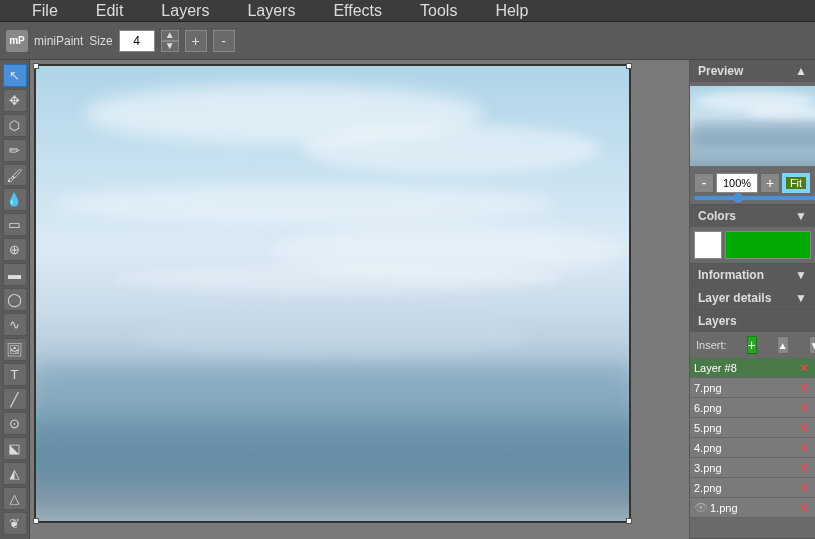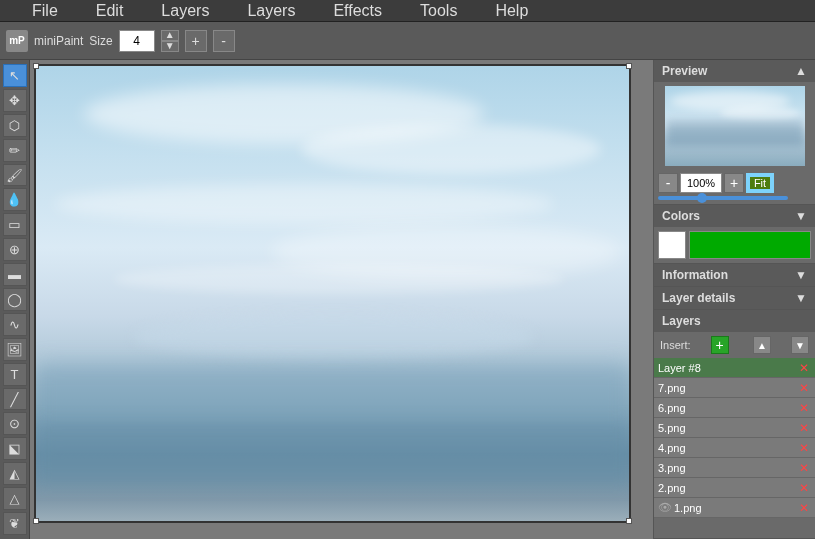--- a/index.html
+++ b/index.html
@@ -42,21 +42,21 @@
     .cloud7 { position: absolute; bottom: 80px; left: 0; width: 597px; height: 80px; background: rgba(120,160,185,0.5); border-radius: 10px; filter: blur(10px); }
     .cloud8 { position: absolute; bottom: 40px; left: 0; width: 597px; height: 60px; background: rgba(100,140,165,0.6); filter: blur(8px); }
     .canvas-border { position: absolute; top: 0; left: 0; width: 597px; height: 459px; border: 2px solid #333; pointer-events: none; }
     .corner-dot { position: absolute; width: 6px; height: 6px; background: #fff; border: 1px solid #555; }
     .corner-tl { top: -3px; left: -3px; }
     .corner-tr { top: -3px; right: -3px; }
     .corner-bl { bottom: -3px; left: -3px; }
     .corner-br { bottom: -3px; right: -3px; }
 
     
-    #right-panel { width: 162px; background: #6a6a6a; border-left: 1px solid #555; display: flex; flex-direction: column; }
+    #right-panel { width: 126px; background: #6a6a6a; border-left: 1px solid #555; display: flex; flex-direction: column; }
 
     .panel-section { border-bottom: 1px solid #555; }
     .panel-header { background: #5a5a5a; padding: 4px 8px; display: flex; justify-content: space-between; align-items: center; cursor: pointer; }
     .panel-header span { font-size: 12px; color: #ddd; font-weight: bold; }
     .panel-arrow { color: #aaa; font-size: 10px; }
 
     
     .preview-section { }
     .preview-img { width: 140px; height: 80px; margin: 4px auto; display: block; background: linear-gradient(180deg, #aed4e8 0%, #c5e0ef 30%, #daeaf5 50%, #b0c8d8 70%, #8aacbe 100%); position: relative; overflow: hidden; }
     .preview-cloud1 { position: absolute; top: 5px; left: 5px; width: 120px; height: 20px; background: rgba(255,255,255,0.5); border-radius: 50%; filter: blur(4px); }

